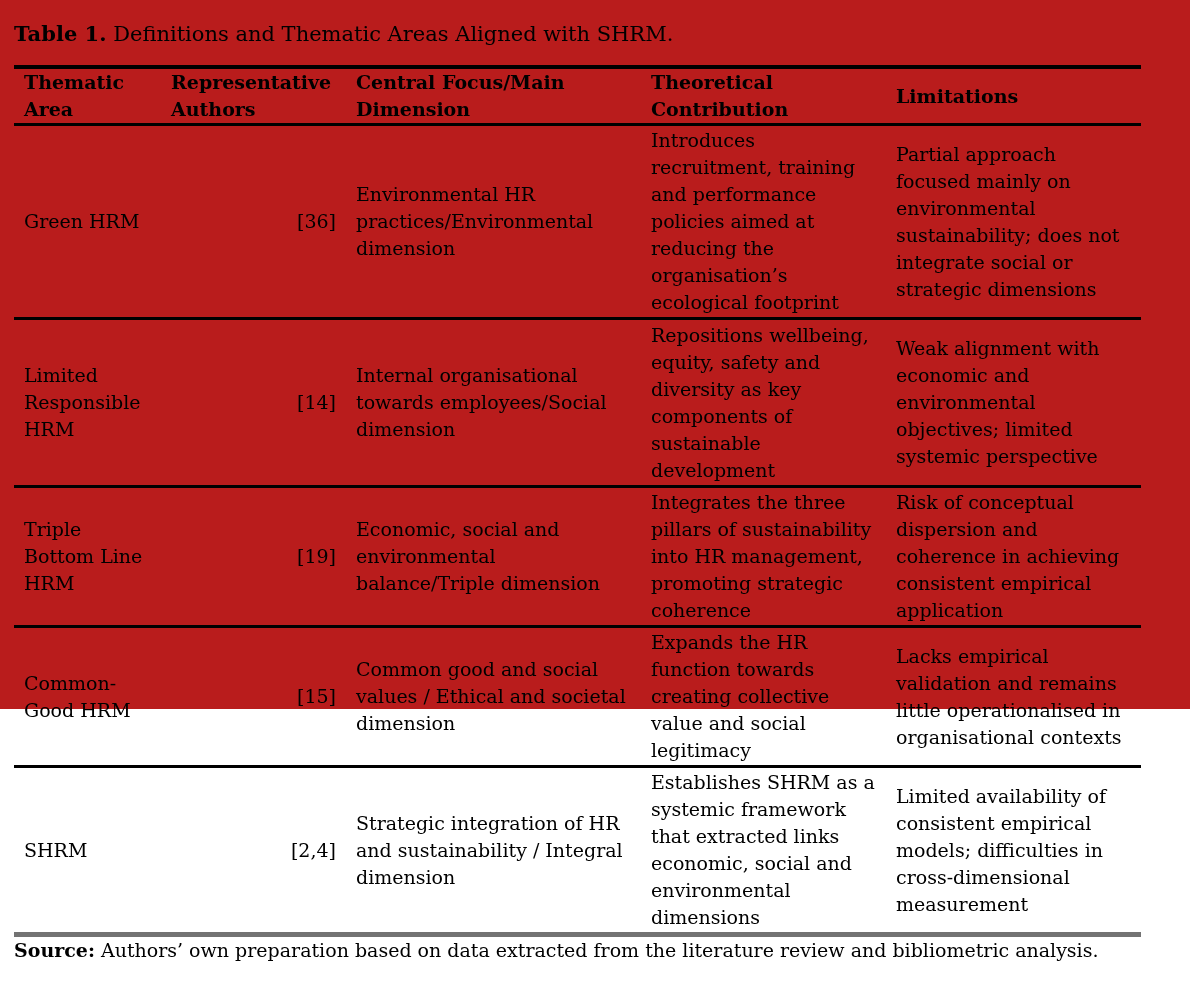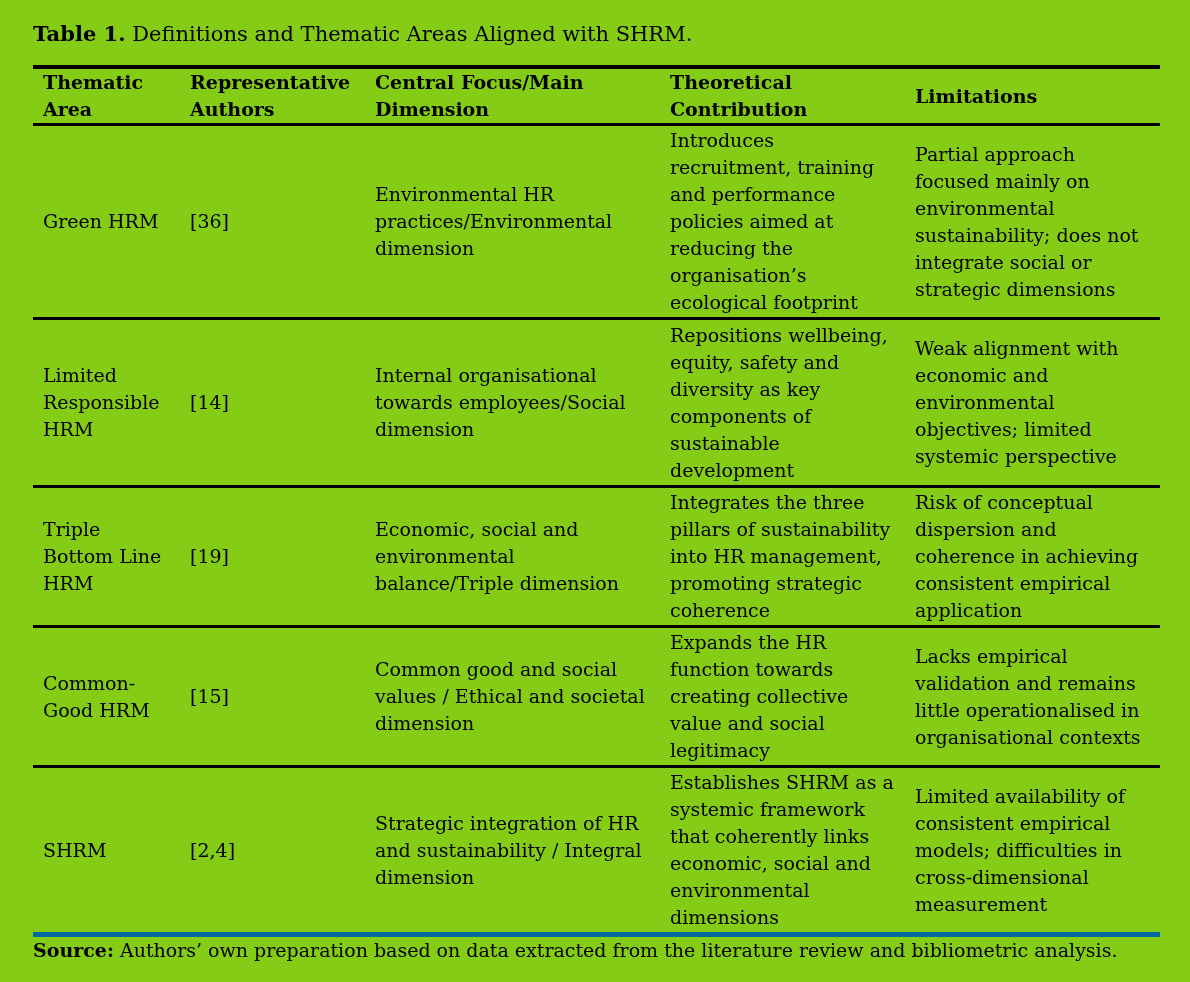--- a/index.html
+++ b/index.html
@@ -6,37 +6,37 @@
   html, body { background: #ffffff; }
   body {
     width: 1190px;
     height: 982px;
     font-family: "DejaVu Serif", serif;
     color: #000000;
     overflow: hidden;
   }
   .page {
     width: 1190px;
-    height: 982px;
-    padding: 20px 30px 0 33px;
-    background: #84cc16;
+    height: 709px;
+    padding: 20px 30px 0 14px;
+    background: #b91c1c;
   }
   .caption {
     font-size: 21px;
     line-height: 28px;
     margin-bottom: 17px;
     white-space: nowrap;
   }
   .bold { font-weight: bold; }
   table.def-table {
     width: 1127px;
     border-collapse: collapse;
     table-layout: fixed;
     border-top: 4px solid #000;
-    border-bottom: 5px solid #0369a1;
+    border-bottom: 5px solid #737373;
     font-size: 19px;
     line-height: 27px;
   }
   col.c1 { width: 147px; }
   col.c2 { width: 185px; }
   col.c3 { width: 295px; }
   col.c4 { width: 245px; }
   col.c5 { width: 255px; }
   th, td {
     white-space: pre-line;
@@ -46,21 +46,21 @@
   }
   thead th {
     font-weight: bold;
     border-bottom: 3px solid #000;
     height: 54px;
     padding-top: 0;
     padding-bottom: 0;
   }
   tbody td { border-bottom: 3px solid #000; }
   tbody tr:last-child td { border-bottom: none; }
-  td.authors-cell { text-align: left; }
+  td.authors-cell { text-align: right; }
   tr.r1 td { height: 190px; }
   tr.r2 td { height: 168px; }
   tr.r3 td { height: 137px; }
   tr.r4 td { height: 137px; }
   tr.r5 td { height: 161px; }
   .source-note {
     font-size: 19px;
     line-height: 26px;
     white-space: nowrap;
   }
@@ -171,21 +171,21 @@
 organisational contexts</td>
       </tr>
       <tr class="r5">
         <td>SHRM</td>
         <td class="authors-cell">[2,4]</td>
         <td>Strategic integration of HR
 and sustainability / Integral
 dimension</td>
         <td>Establishes SHRM as a
 systemic framework
-that coherently links
+that extracted links
 economic, social and
 environmental
 dimensions</td>
         <td>Limited availability of
 consistent empirical
 models; difficulties in
 cross-dimensional
 measurement</td>
       </tr>
     </tbody>

